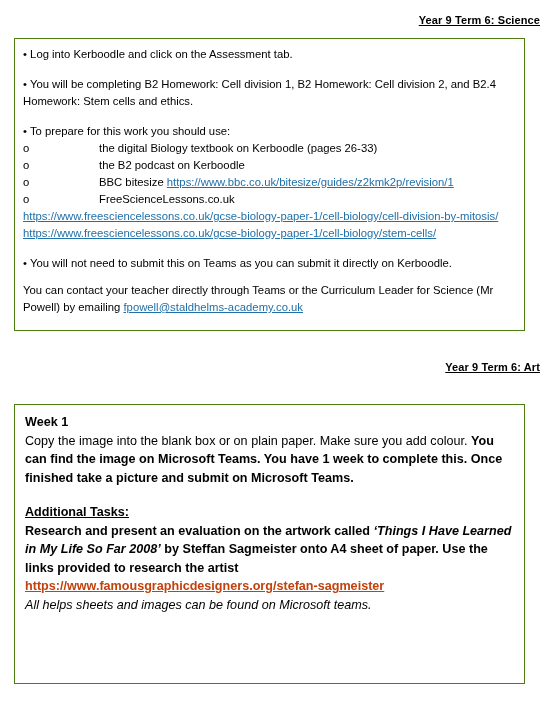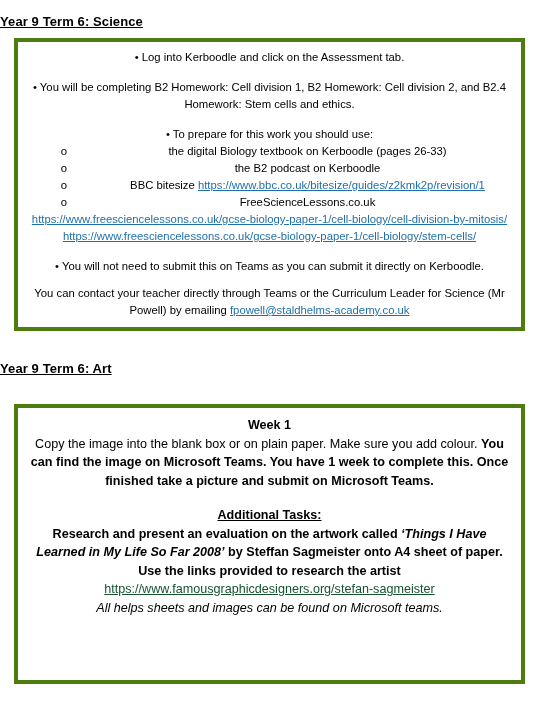--- a/index.html
+++ b/index.html
@@ -14,31 +14,30 @@
     color: #000000;
     overflow: hidden;
   }
   .page {
     position: relative;
     width: 540px;
     height: 720px;
     box-sizing: border-box;
   }
   .section-heading {
-    text-align: left;
-    font-weight: bold;
-    font-size: 13px;
+    text-align: right;
+    font-weight: bold;
+    font-size: 11px;
     text-decoration: underline;
     letter-spacing: 0.1px;
   }
   .panel {
-    border: 4px solid #4d7c0f;
+    border: 1px solid #4d7c0f;
     box-sizing: border-box;
     background: #ffffff;
-    text-align: center;
   }
   
   #science-heading {
     position: absolute;
     left: 0;
     top: 14px;
     width: 540px;
   }
   #science-panel {
     position: absolute;
@@ -109,23 +108,23 @@
   .art-italic {
     font-style: italic;
   }
   .art-para {
     margin: 0;
   }
   .art-gap {
     height: 16px;
   }
   .art-link {
-    color: #14532d;
-    text-decoration: underline;
-    font-weight: normal;
+    color: #c2410c;
+    text-decoration: underline;
+    font-weight: bold;
     word-break: break-all;
   }
 </style>
 </head>
 <body>
 
 <div class="page">
 
   <div id="science-heading" class="section-heading">Year 9 Term 6: Science</div>
 

